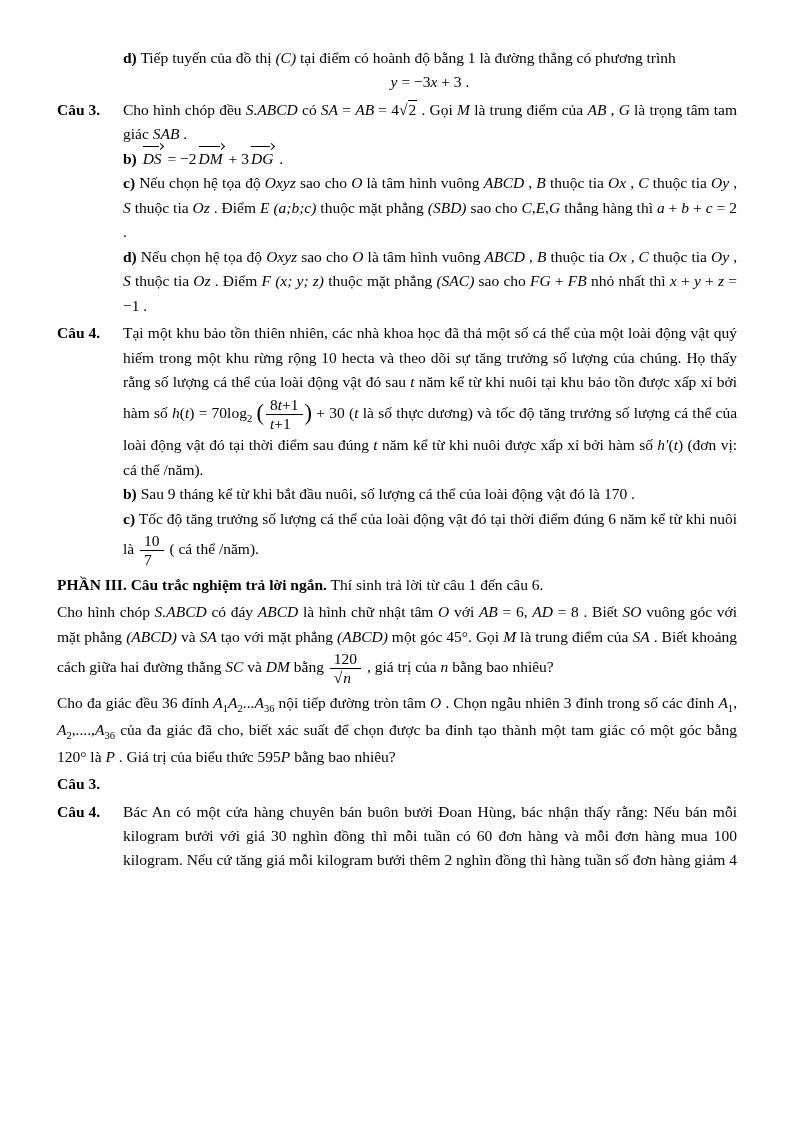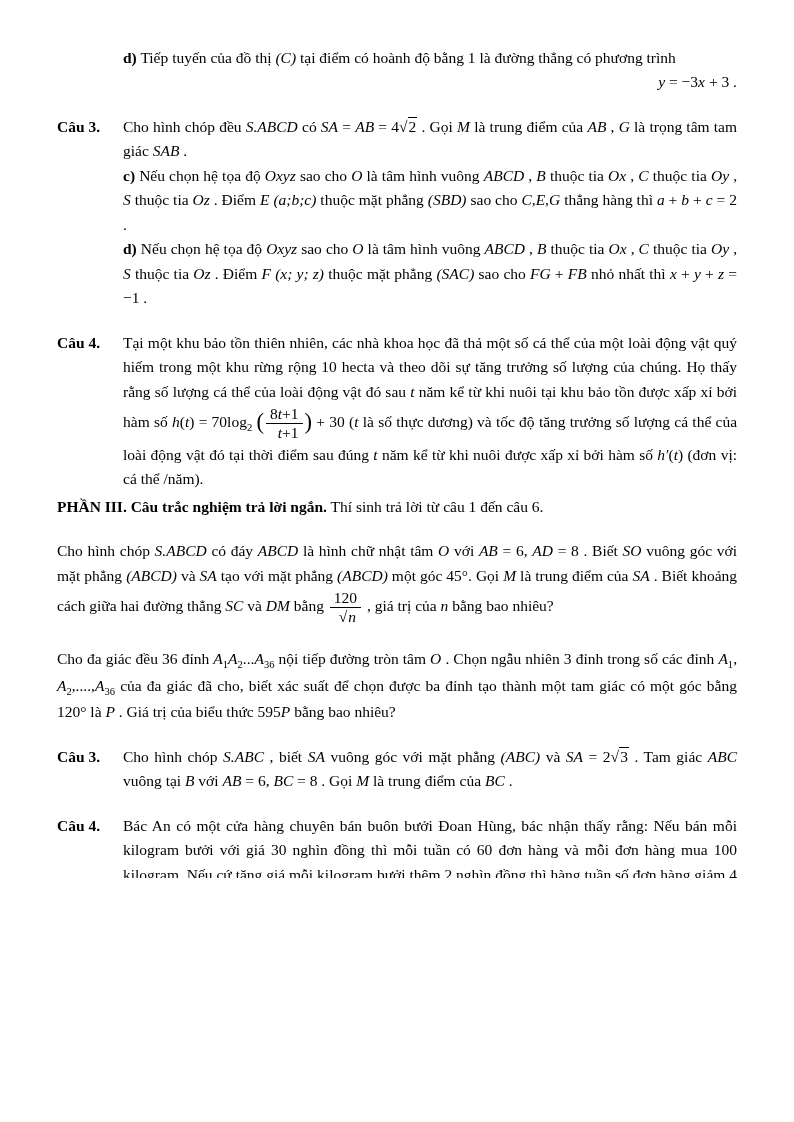--- a/index.html
+++ b/index.html
@@ -13,40 +13,40 @@
     background: #ffffff;
     color: #000000;
     font-family: "Liberation Serif", "DejaVu Serif", serif;
     font-size: 15.5px;
     line-height: 1.58;
     padding: 46px 57px 30px 57px;
     box-sizing: border-box;
     overflow: hidden;
   }
 
-  .q { display: flex; margin-top: 20px; }
+  .q { display: flex; margin-top: 3px; }
   .q:first-child { margin-top: 0; }
   .q-label { flex: 0 0 66px; font-weight: bold; }
   .q-body { flex: 1 1 auto; min-width: 0; text-align: justify; }
   .q-body p { margin: 0; }
-  p.eq { text-align: right; }
+  p.eq { text-align: center; }
 
   .heading { margin: 3px 0 0 0; text-align: left; }
   .heading b { font-weight: bold; }
 
   sub { font-size: 0.68em; }
   i { font-style: italic; }
   b { font-weight: bold; }
 
   
   .frac {
     display: inline-flex;
     flex-direction: column;
     vertical-align: middle;
-    text-align: right;
+    text-align: left;
     line-height: 1.15;
     margin: 1px 2px;
   }
   .frac .num { display: block; padding: 0 4px; border-bottom: 1px solid #000; }
   .frac .den { display: block; padding: 0 4px; }
 
   
   .sqrt { white-space: nowrap; }
   .sqrt .rad { border-top: 1px solid #000; padding: 0 1px; }
 
@@ -76,32 +76,38 @@
     <div class="q-body">
       <p><b>d)</b> Tiếp tuyến của đồ thị <i>(C)</i> tại điểm có hoành độ bằng 1 là đường thẳng có phương trình</p>
       <p class="eq"><i>y</i> = −3<i>x</i> + 3 .</p>
     </div>
   </div>
 
   <div class="q">
     <div class="q-label">Câu 3.</div>
     <div class="q-body">
       <p>Cho hình chóp đều <i>S.ABCD</i> có <i>SA</i> = <i>AB</i> = 4<span class="sqrt">√<span class="rad">2</span></span> . Gọi <i>M</i> là trung điểm của <i>AB</i> , <i>G</i> là trọng tâm tam giác <i>SAB</i> .</p>
+      <p><b>b)</b> <span class="vec"><i>DS</i></span> = −2<span class="vec"><i>DM</i></span> + 3<span class="vec"><i>DG</i></span> .</p>
       <p><b>c)</b> Nếu chọn hệ tọa độ <i>Oxyz</i> sao cho <i>O</i> là tâm hình vuông <i>ABCD</i> , <i>B</i> thuộc tia <i>Ox</i> , <i>C</i> thuộc tia <i>Oy</i> , <i>S</i> thuộc tia <i>Oz</i> . Điểm <i>E</i> <i>(a;b;c)</i> thuộc mặt phẳng <i>(SBD)</i> sao cho <i>C,E,G</i> thẳng hàng thì <i>a</i> + <i>b</i> + <i>c</i> = 2 .</p>
       <p><b>d)</b> Nếu chọn hệ tọa độ <i>Oxyz</i> sao cho <i>O</i> là tâm hình vuông <i>ABCD</i> , <i>B</i> thuộc tia <i>Ox</i> , <i>C</i> thuộc tia <i>Oy</i> , <i>S</i> thuộc tia <i>Oz</i> . Điểm <i>F</i> <i>(x; y; z)</i> thuộc mặt phẳng <i>(SAC)</i> sao cho <i>FG</i> + <i>FB</i> nhỏ nhất thì <i>x</i> + <i>y</i> + <i>z</i> = −1 .</p>
     </div>
   </div>
 
   <div class="q">
     <div class="q-label">Câu 4.</div>
     <div class="q-body">
       <p>Tại một khu bảo tồn thiên nhiên, các nhà khoa học đã thả một số cá thể của một loài động vật quý hiếm trong một khu rừng rộng 10 hecta và theo dõi sự tăng trưởng số lượng của chúng. Họ thấy rằng số lượng cá thể của loài động vật đó sau <i>t</i> năm kể từ khi nuôi tại khu bảo tồn được xấp xỉ bởi hàm số <i>h</i>(<i>t</i>) = 70log<sub>2</sub> <span class="big">(</span><span class="frac">
             <span class="num">8<i>t</i>+1</span>
             <span class="den"><i>t</i>+1</span>
           </span><span class="big">)</span> + 30 (<i>t</i> là số thực dương) và tốc độ tăng trưởng số lượng cá thể của loài động vật đó tại thời điểm sau đúng <i>t</i> năm kể từ khi nuôi được xấp xỉ bởi hàm số <i>h′</i>(<i>t</i>) (đơn vị: cá thể /năm).</p>
+      <p><b>b)</b> Sau 9 tháng kể từ khi bắt đầu nuôi, số lượng cá thể của loài động vật đó là 170 .</p>
+      <p><b>c)</b> Tốc độ tăng trưởng số lượng cá thể của loài động vật đó tại thời điểm đúng 6 năm kể từ khi nuôi là <span class="frac">
+            <span class="num">10</span>
+            <span class="den">7</span>
+          </span> ( cá thể /năm).</p>
     </div>
   </div>
 
   <p class="heading"><b>PHẦN III. Câu trắc nghiệm trả lời ngắn.</b><span> Thí sinh trả lời từ câu 1 đến câu 6.</span></p>
 
   <div class="q">
     <div class="q-body">
       <p>Cho hình chóp <i>S.ABCD</i> có đáy <i>ABCD</i> là hình chữ nhật tâm <i>O</i> với <i>AB</i> = 6, <i>AD</i> = 8 . Biết <i>SO</i> vuông góc với mặt phẳng <i>(ABCD)</i> và <i>SA</i> tạo với mặt phẳng <i>(ABCD)</i> một góc 45°. Gọi <i>M</i> là trung điểm của <i>SA</i> . Biết khoảng cách giữa hai đường thẳng <i>SC</i> và <i>DM</i> bằng <span class="frac">
             <span class="num">120</span>
             <span class="den"><span class="sqrt">√<span class="rad"><i>n</i></span></span></span>
@@ -111,21 +117,20 @@
 
   <div class="q">
     <div class="q-body">
       <p>Cho đa giác đều 36 đỉnh <i>A</i><sub>1</sub><i>A</i><sub>2</sub>...<i>A</i><sub>36</sub> nội tiếp đường tròn tâm <i>O</i> . Chọn ngẫu nhiên 3 đỉnh trong số các đỉnh <i>A</i><sub>1</sub>, <i>A</i><sub>2</sub>,....,<i>A</i><sub>36</sub> của đa giác đã cho, biết xác suất để chọn được ba đỉnh tạo thành một tam giác có một góc bằng 120° là <i>P</i> . Giá trị của biểu thức 595<i>P</i> bằng bao nhiêu?</p>
     </div>
   </div>
 
   <div class="q">
     <div class="q-label">Câu 3.</div>
     <div class="q-body">
-      <p>Cho hình chóp <i>S.ABC</i> , biết <i>SA</i> vuông góc với mặt phẳng <i>(ABC)</i> và <i>SA</i> = 2<span class="sqrt">√<span class="rad">3</span></span> . Tam giác <i>ABC</i> vuông tại <i>B</i> với <i>AB</i> = 6, <i>BC</i> = 8 . Gọi <i>M</i> là trung điểm của <i>BC</i> .</p>
     </div>
   </div>
 
   <div class="q">
     <div class="q-label">Câu 4.</div>
     <div class="q-body">
       <p>Bác An có một cửa hàng chuyên bán buôn bưởi Đoan Hùng, bác nhận thấy rằng: Nếu bán mỗi kilogram bưởi với giá 30 nghìn đồng thì mỗi tuần có 60 đơn hàng và mỗi đơn hàng mua 100 kilogram. Nếu cứ tăng giá mỗi kilogram bưởi thêm 2 nghìn đồng thì hàng tuần số đơn hàng giảm 4 đơn, đồng thời số lượng bưởi mà mỗi đơn hàng đặt mua cũng giảm đi 2 kilogram. Hỏi bác cần</p>
     </div>
   </div>
 

